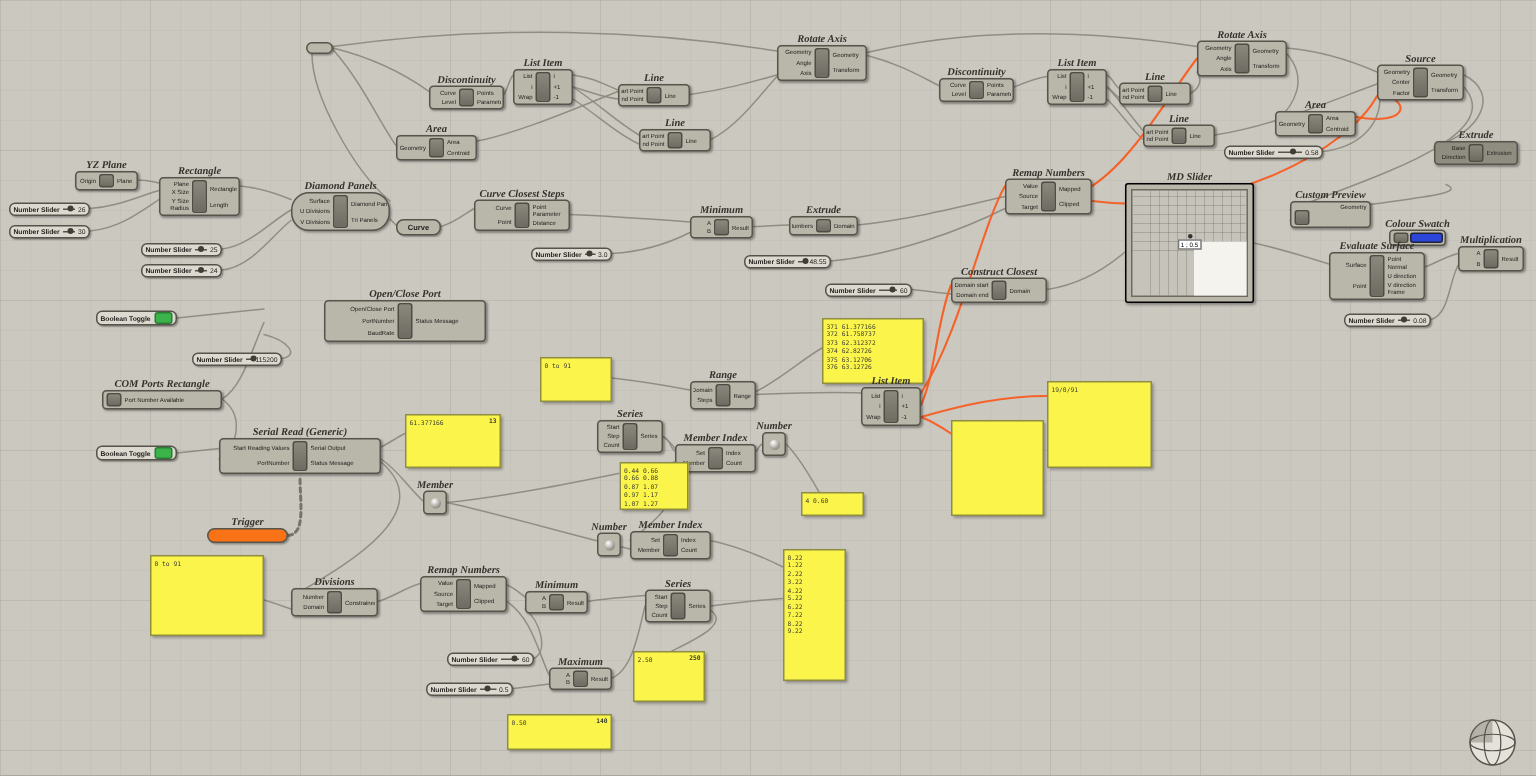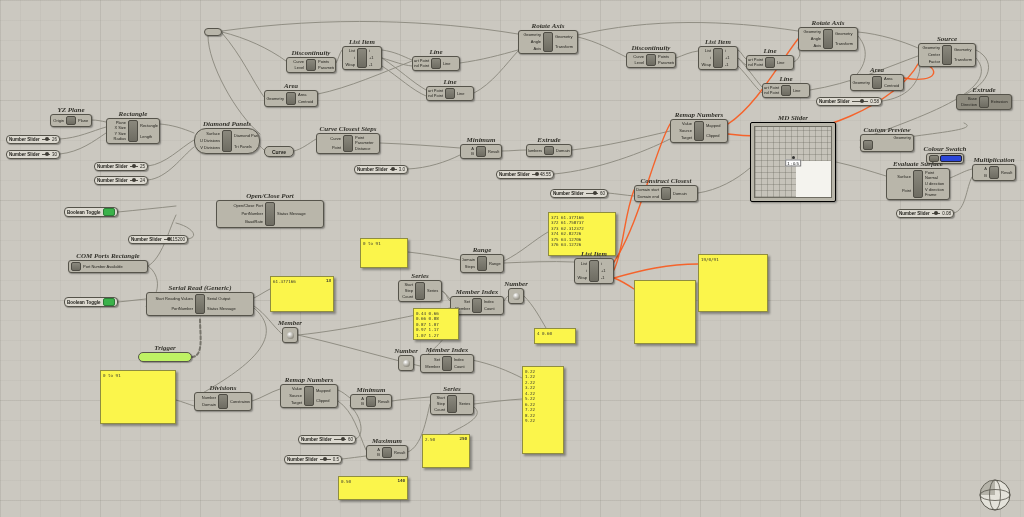--- a/index.html
+++ b/index.html
@@ -33,21 +33,21 @@
   .swatch-inner{flex:1;border-radius:2px;border:1px solid #223;}
   .slider,.toggle{background:#dcd9d0;border:1px solid #55534a;border-radius:4px;display:flex;
           align-items:center;padding:0 2px;gap:2px;box-shadow:1px 1px 1px rgba(0,0,0,.3);}
   .lbl{font-size:4.5px;font-weight:700;color:#24231e;white-space:nowrap;}
   .groove{flex:1;height:1px;background:#55534a;position:relative;min-width:4px;}
   .knob{position:absolute;top:-2px;width:4px;height:4px;border-radius:50%;background:#3f3d36;}
   .val{font-size:4.5px;color:#24231e;white-space:nowrap;}
   .tknob{width:10px;height:6px;border-radius:2px;background:#3bb24a;border:1px solid #2b7d36;margin-left:auto;}
   .capsule{background:#b9b6aa;border:1px solid #56544b;border-radius:5px;display:flex;align-items:center;
            justify-content:center;box-shadow:1px 1px 1px rgba(0,0,0,.3);}
-  .capsule.dark{background:#bef264;text-align:center;}
+  .capsule.dark{background:#f97316;text-align:center;}
   .clabel{font-size:5px;font-weight:700;color:#24231e;}
   .panel{background:#fbf54b;border:1px solid #8f8d3f;box-shadow:1.5px 1.5px 2px rgba(0,0,0,.35);
          padding:2px;font-family:"DejaVu Sans Mono",monospace;font-size:4.2px;line-height:1.3;color:#3a3a30;overflow:hidden;}
   .hdr{position:absolute;top:1px;right:2px;font-weight:700;font-size:4.2px;}
   .pline{white-space:nowrap;}
   .pcircle{background:#b9b6aa;border:1px solid #56544b;border-radius:3px;display:flex;
            align-items:center;justify-content:center;box-shadow:1px 1px 1px rgba(0,0,0,.3);}
   .ball{width:7px;height:7px;border-radius:50%;
         background:radial-gradient(circle at 35% 30%,#fff,#9a978c 65%,#6e6c62);}
   .mdslider{background:#b9b6aa;border:1px solid #000000;border-radius:2px;box-shadow:1px 1px 2px rgba(0,0,0,.35);padding:3px;}

